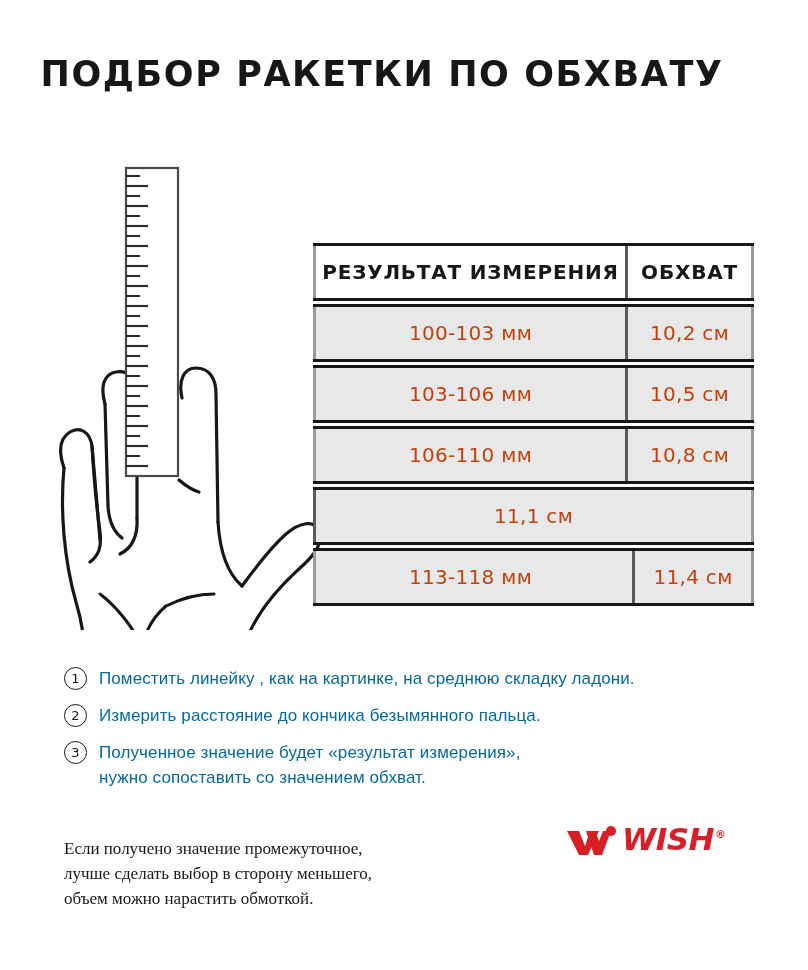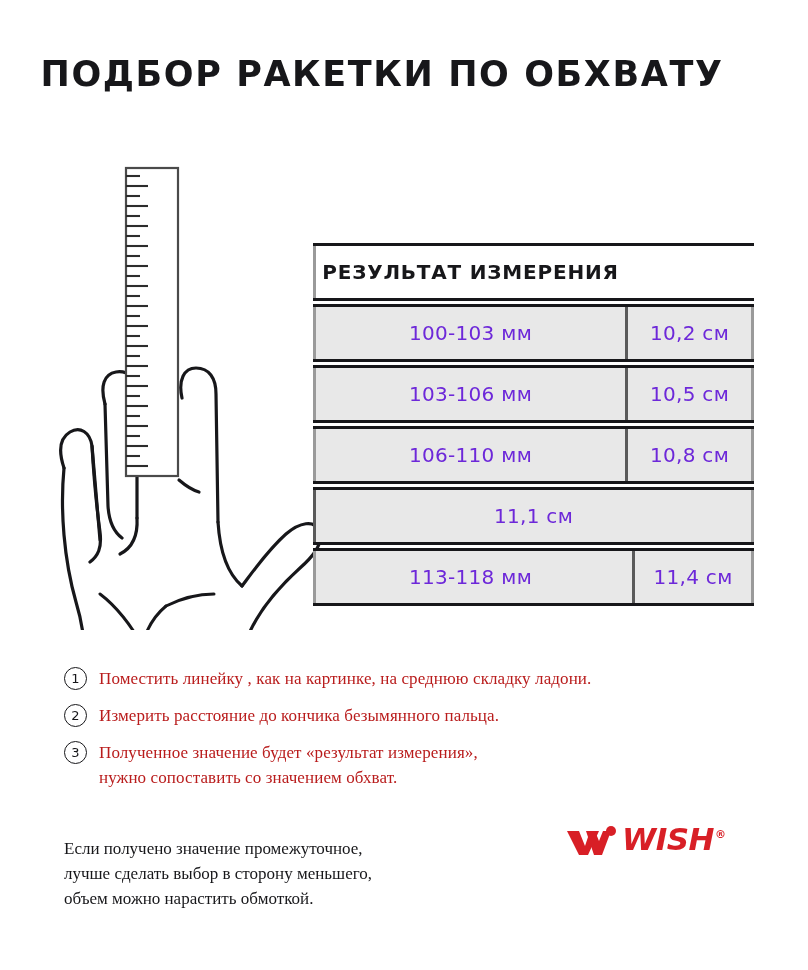--- a/index.html
+++ b/index.html
@@ -78,21 +78,21 @@
     font-size: 20px;
     font-weight: 700;
     letter-spacing: 0.8px;
     font-family: "DejaVu Sans", sans-serif;
   }
   .trow.data .cell-result,
   .trow.data .cell-girth {
     font-size: 20px;
     font-weight: 400;
     letter-spacing: 0.3px;
-    color: #6d28d9;
+    color: #c2410c;
     font-family: "DejaVu Sans", sans-serif;
   }
 
   
   .steps {
     position: absolute;
     left: 64px;
     top: 666px;
     width: 700px;
   }
@@ -113,22 +113,22 @@
     font-size: 13px;
     font-weight: 400;
     margin-top: 1px;
     font-family: "DejaVu Sans", sans-serif;
   }
   .step-text {
     margin-left: 12px;
     font-size: 17px;
     line-height: 25px;
     letter-spacing: 0.1px;
-    color: #b91c1c;
-    font-family: Liberation Serif, serif;
+    color: #0369a1;
+    font-family: Liberation Sans, sans-serif;
   }
   .step-text .l2 { display: block; }
 
   
   .footnote {
     position: absolute;
     left: 64px;
     top: 836px;
     font-size: 17px;
     line-height: 25px;
@@ -247,20 +247,21 @@
         <line x1="84" y1="316" x2="106" y2="316"></line>
       </g>
     </g>
   </svg>
 </div>
 
 <div class="table">
 
   <div class="trow header">
     <div class="cell-result">РЕЗУЛЬТАТ ИЗМЕРЕНИЯ</div>
+    <div class="cell-girth">ОБХВАТ</div>
   </div>
 
   <div class="trow data">
     <div class="cell-result">100-103 мм</div>
     <div class="cell-girth">10,2 см</div>
   </div>
 
   <div class="trow data">
     <div class="cell-result">103-106 мм</div>
     <div class="cell-girth">10,5 см</div>

